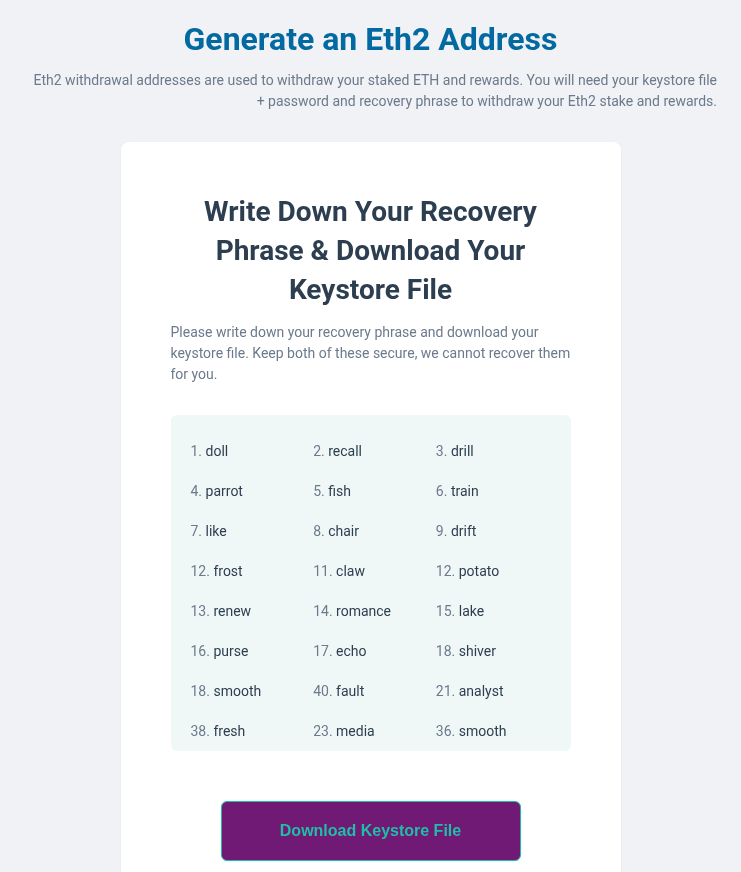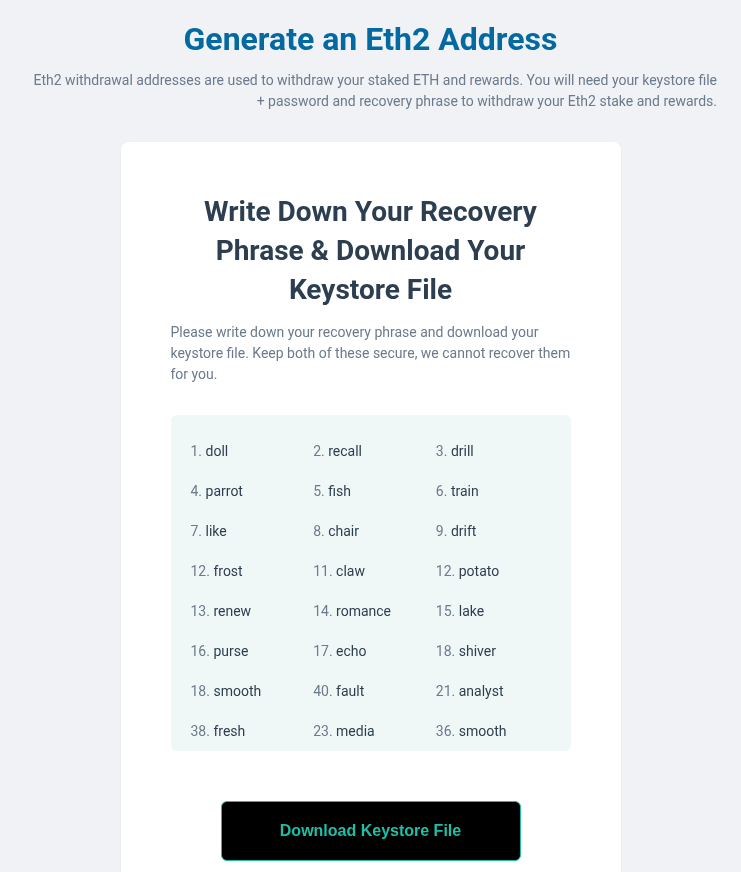--- a/index.html
+++ b/index.html
@@ -100,21 +100,21 @@
       font-size: 16px;
       font-weight: 600;
       cursor: pointer;
       display: flex;
       align-items: center;
       justify-content: center;
       position: relative;
     }
     
     .btn-outline {
-      background: #000000;
+      background: #701a75;
       color: #1fbfa7;
       border: 1px solid #1fbfa7;
     }
     
     .btn-primary {
       background: #1fbfa7;
       color: #ffffff;
       border: none;
     }
     

